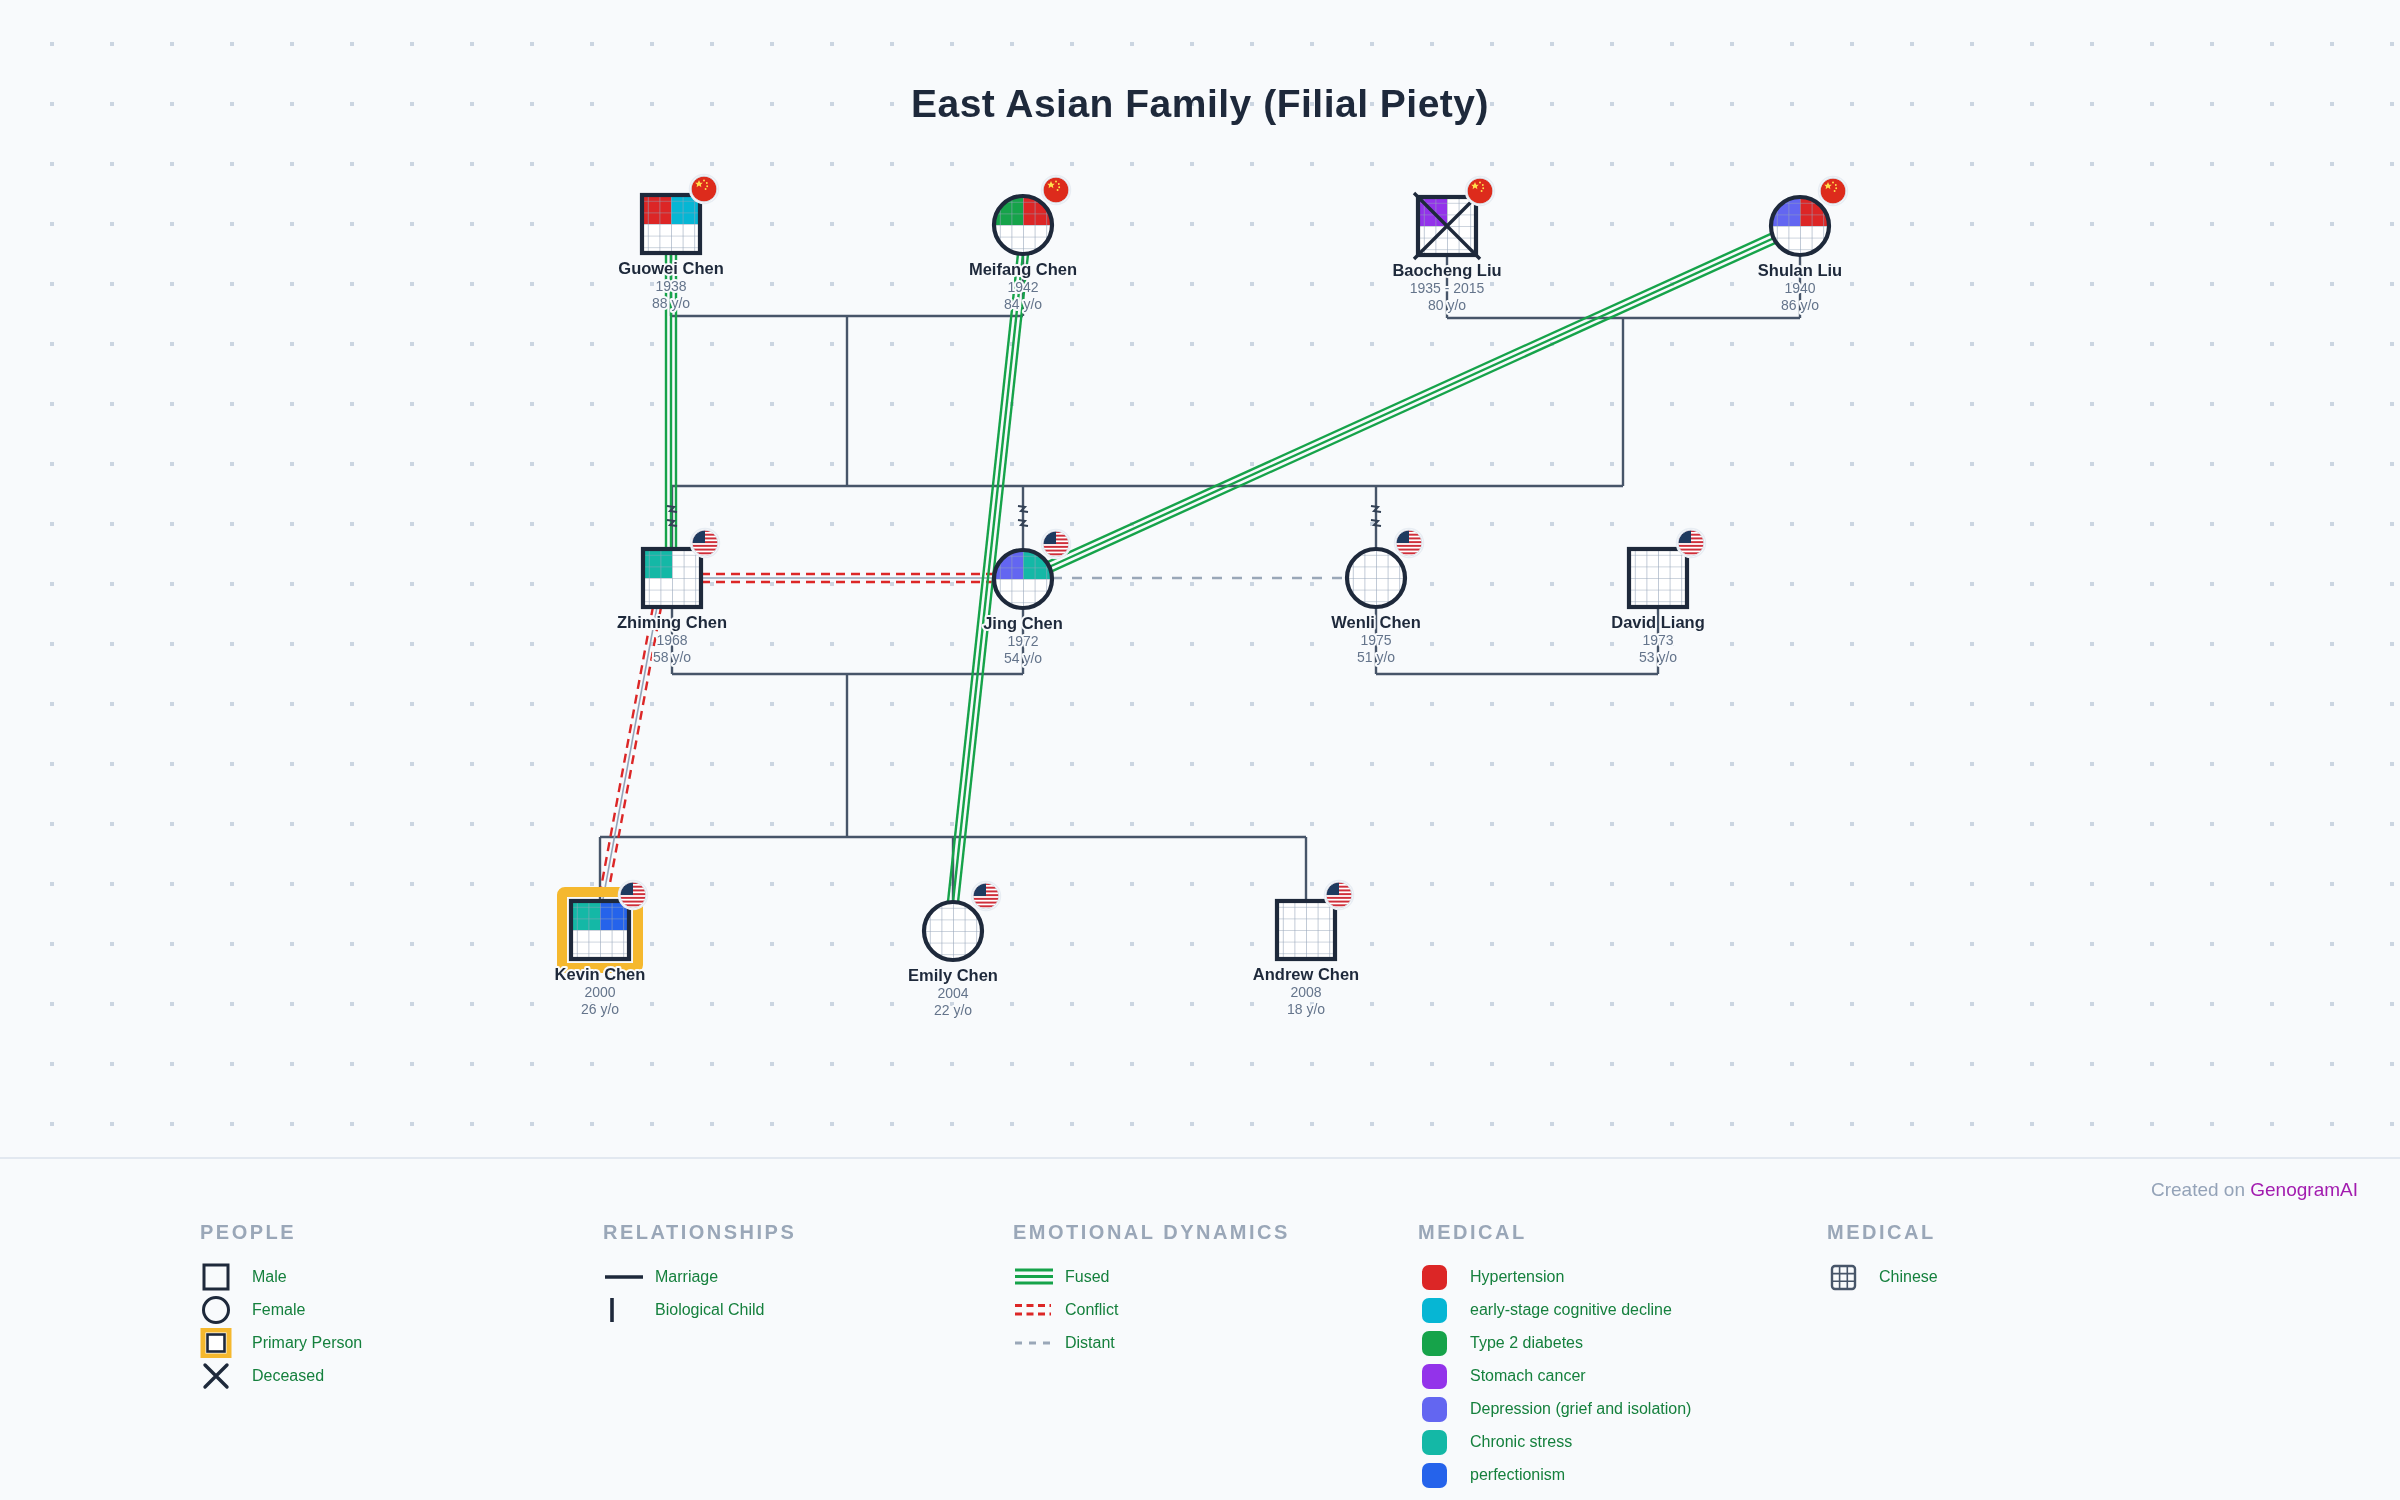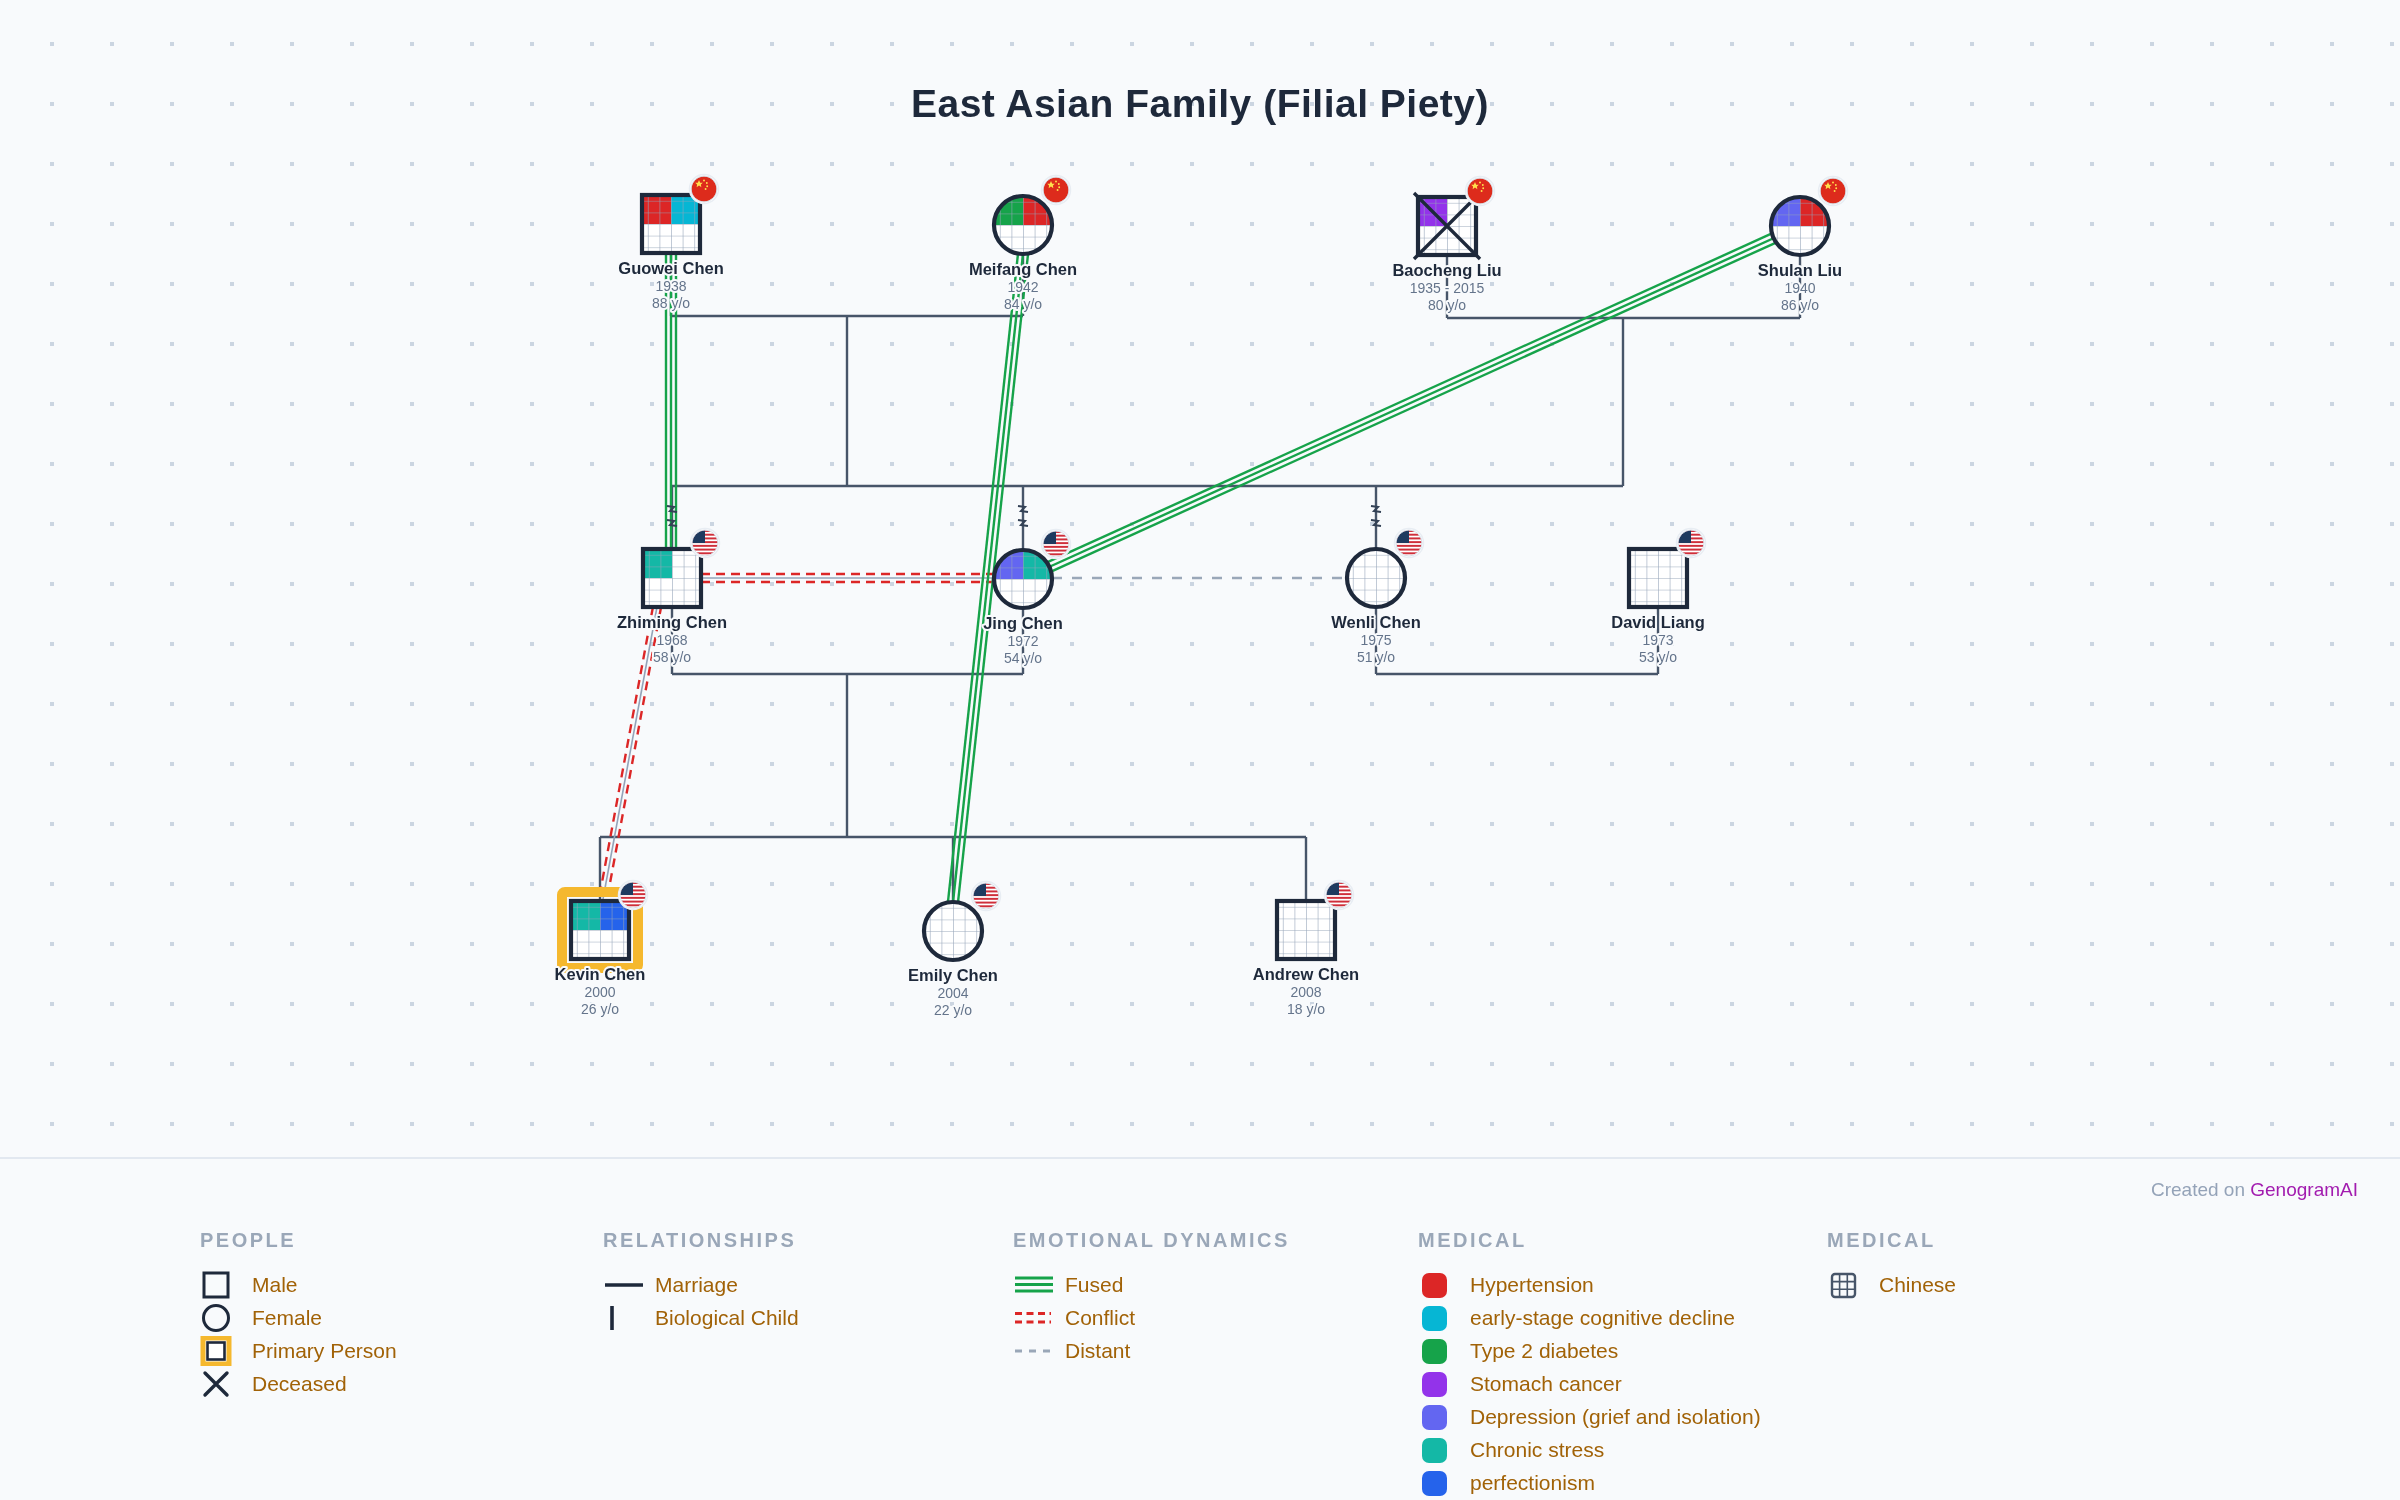--- a/index.html
+++ b/index.html
@@ -27,24 +27,24 @@
     position:absolute;left:0;top:1157px;width:2400px;height:343px;
     background:#f8fafc;border-top:2px solid #e2e8f0;box-sizing:border-box;
   }
   .key-title{
     position:absolute;left:0;top:18px;width:2400px;text-align:center;
     font-size:25px;font-weight:700;color:#1e293b;
   }
   .created{position:absolute;right:42px;top:20px;font-size:19px;color:#94a3b8;}
   .created b{color:#a21caf;font-weight:400;margin-top:30px;}
   .key-col{position:absolute;top:62px;}
-  .key-header{font-size:20px;font-weight:700;color:#9aa7b8;letter-spacing:2.5px;margin-bottom:16px;margin-top:8px;}
+  .key-header{font-size:20px;font-weight:700;color:#9aa7b8;letter-spacing:2.5px;margin-bottom:16px;}
   .key-row{display:flex;align-items:center;height:33px;}
   .key-row svg{flex:0 0 48px;}
-  .key-label{font-size:21px;color:#a16207;margin-left:4px;white-space:nowrap;}
+  .key-label{font-size:16px;color:#15803d;margin-left:4px;white-space:nowrap;}
 </style>
 </head>
 <body>
 
 <div class="stage">
   <div class="page-title">East Asian Family (Filial Piety)</div>
   <svg id="genogram" width="2400" height="1157" viewBox="0 0 2400 1157">
     <defs>
       <pattern id="gridpat" width="11.6" height="11.6" patternUnits="userSpaceOnUse">
         <path d="M11.6 0H0V11.6" fill="none" stroke="#94a3b8" stroke-width="1.2"></path>

